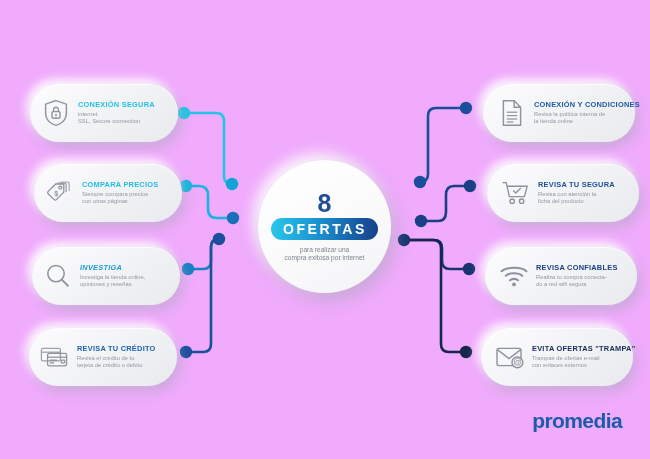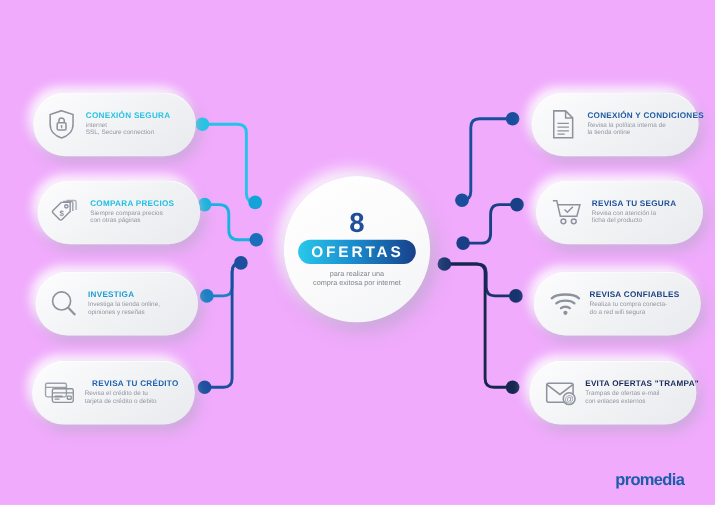--- a/index.html
+++ b/index.html
@@ -124,22 +124,22 @@
     color: #7f858f;
     text-align: center;
     white-space: nowrap;
   }
   #center-sub span { display: block; }
 
   
   #logo {
     position: absolute;
     right: 28px;
-    bottom: 12px;
-    font-size: 15px;
+    bottom: 28px;
+    font-size: 21px;
     font-weight: bold;
     letter-spacing: -0.6px;
     color: #1b5cad;
     line-height: 21px;
   }
 </style>
 </head>
 <body>
 
 <div id="canvas">
@@ -225,42 +225,42 @@
   </div>
 
   <div class="card left" style="left:32px; top:247px;">
     <div class="card-icon">
       <svg width="28" height="28" viewBox="0 0 28 28" fill="none" stroke="currentColor" stroke-width="1.5">
         <circle cx="12" cy="11.6" r="8.2"></circle>
         <path d="M17.9 17.6 L24.4 24.4" stroke-width="2"></path>
       </svg>
     </div>
     <div class="card-text">
-      <div class="card-title" style="color:#1c9ed4;">INVESTIGA</div>
+      <div class="card-title" style="color:#1c9ed4;font-style:italic;">INVESTIGA</div>
       <div class="card-desc">
         <span>Investiga  la  tienda  online,</span>
         <span>opiniones y reseñas</span>
       </div>
     </div>
   </div>
 
   <div class="card left" style="left:29px; top:328px;">
     <div class="card-icon">
       <svg width="30" height="24" viewBox="0 0 30 24" fill="none" stroke="currentColor" stroke-width="1.25">
         <rect x="1.4" y="3.4" width="19" height="12.4" rx="1.6" opacity="0.85"></rect>
         <path d="M1.4 7.2 H20.4" opacity="0.85"></path>
         <rect x="7.6" y="8.4" width="19" height="12.4" rx="1.6"></rect>
         <path d="M7.6 12.2 H26.6"></path>
         <rect x="9.6" y="14.6" width="7.4" height="1.5" rx="0.6" fill="currentColor" stroke="none"></rect>
         <rect x="9.6" y="17.2" width="4.6" height="1.3" rx="0.6" fill="currentColor" stroke="none"></rect>
         <rect x="21.2" y="15.1" width="3.6" height="2.8" rx="0.7"></rect>
       </svg>
     </div>
     <div class="card-text">
-      <div class="card-title" style="color:#1d62ad;text-align:center;">REVISA TU CRÉDITO</div>
+      <div class="card-title" style="color:#1d62ad;">REVISA TU CRÉDITO</div>
       <div class="card-desc">
         <span>Revisa   el   crédito   de   tu</span>
         <span>tarjeta de crédito o debito</span>
       </div>
     </div>
   </div>
 
   <div class="card right" style="left:483px; top:84px;">
     <div class="card-icon">
       <svg width="22" height="28" viewBox="0 0 22 28" fill="none" stroke="currentColor" stroke-width="1.4">

